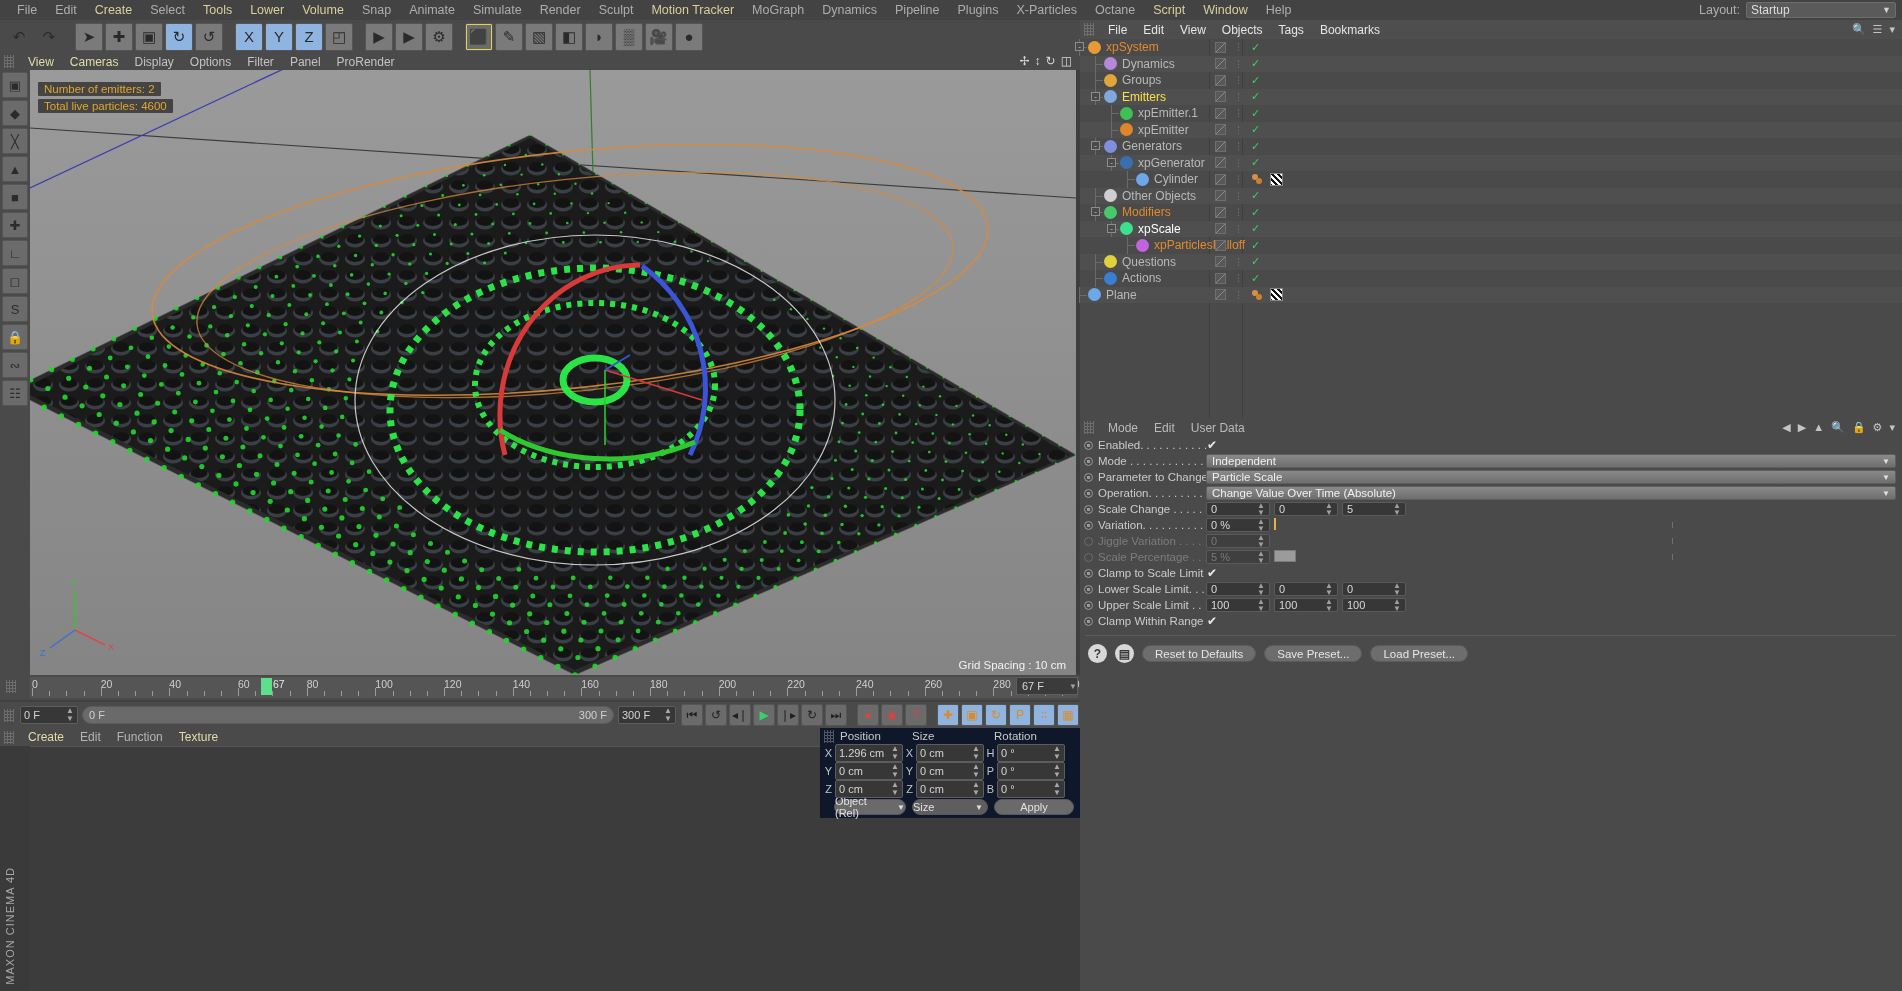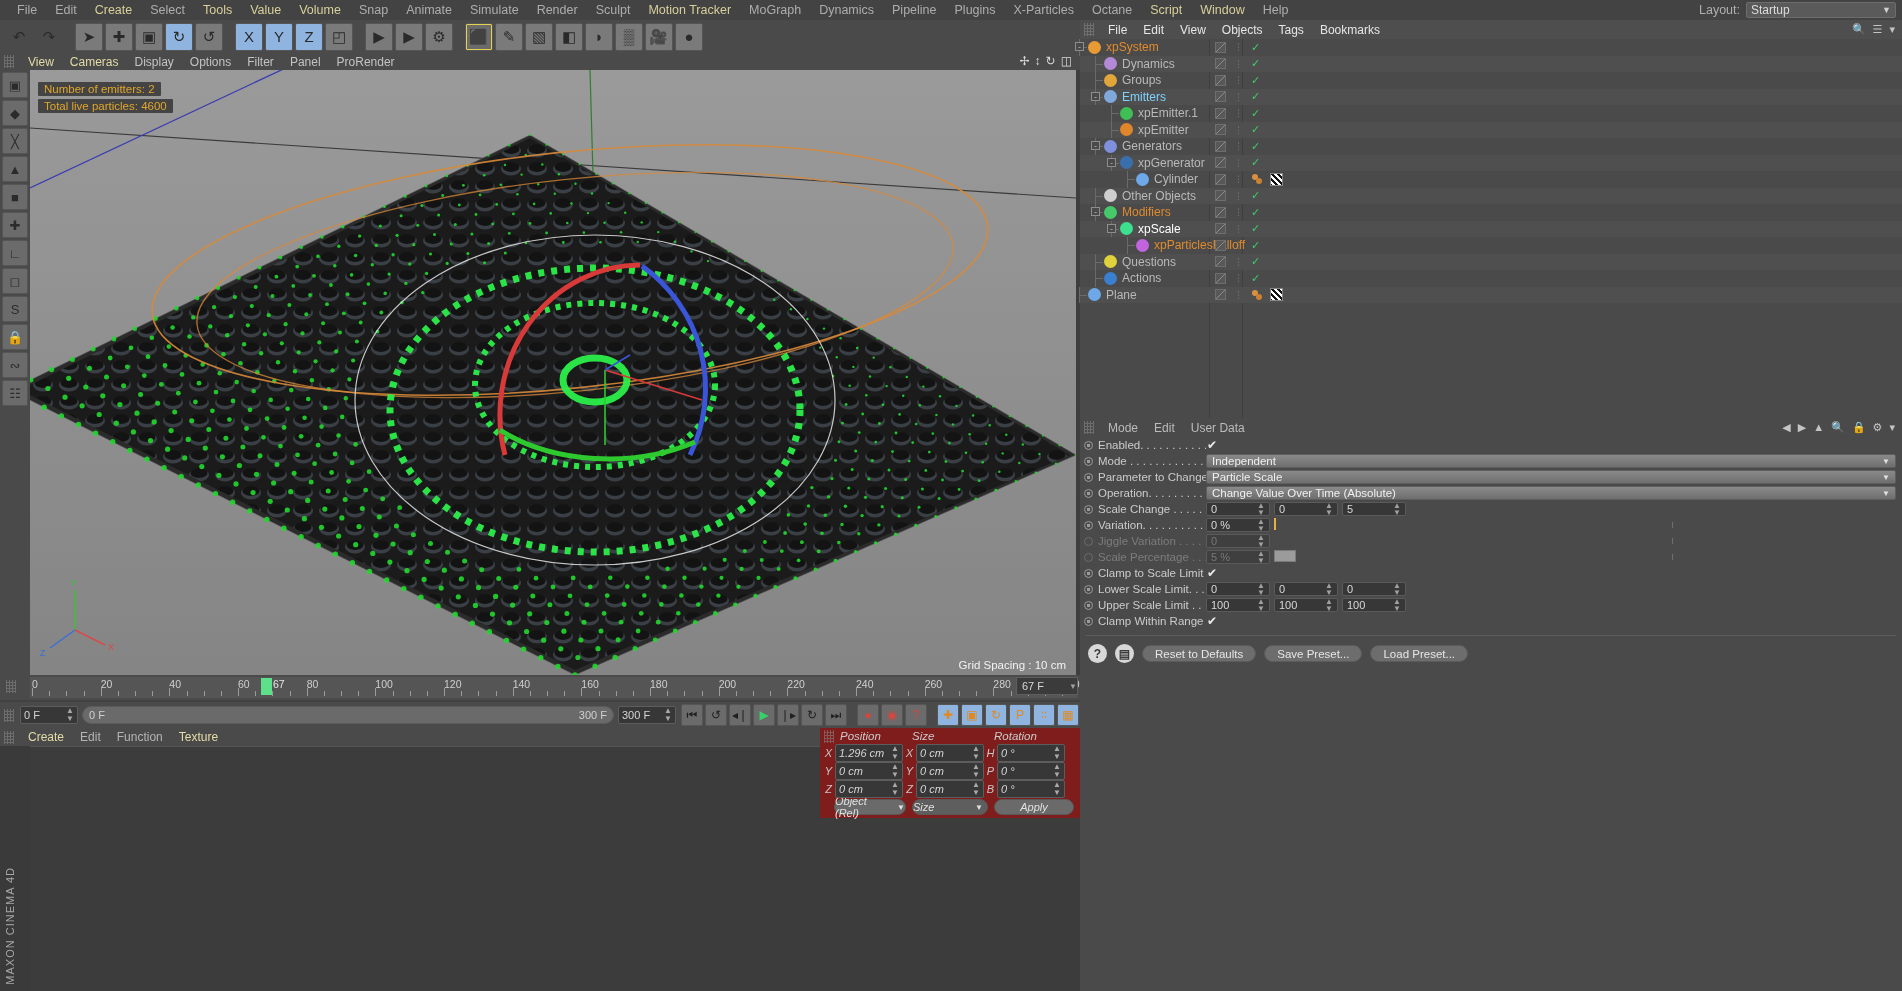--- a/index.html
+++ b/index.html
@@ -110,21 +110,21 @@
   #mat-menu { height:18px; display:flex; align-items:center; padding-left:4px; }
   #mat-menu .mi { padding:0 8px; font-size:12px; color:#b4b4b4; }
   #mat-menu .mi.hl { color:#e3dca8; }
   #mat-body { position:absolute; top:18px; left:30px; right:0; bottom:0; background:#3c3c3c; border-top:1px solid #555; }
   #mat-left { position:absolute; top:18px; left:0; width:30px; bottom:0; background:#3a3a3a; }
   #brandlogo {
     position:absolute; left:4px; bottom:6px; writing-mode:vertical-rl; transform:rotate(180deg);
     font-size:11px; letter-spacing:1px; color:#a8a8a8; font-family:"Liberation Sans", sans-serif;
   }
   #coords {
-    position:absolute; left:820px; top:728px; width:260px; height:90px; background:#7f1d1d;font-style:italic;
+    position:absolute; left:820px; top:728px; width:260px; height:90px; background:#0f172a;
   }
   #coords .hdr { display:flex; height:16px; align-items:center; font-size:11.5px; color:#c9c9c9; }
   #coords .hdr span { }
   .coordrow { display:flex; align-items:center; height:17px; gap:2px; margin-bottom:1px; }
   .axis { width:9px; font-size:11px; color:#c6c6c6; text-align:center; }
   .coordrow .numfield { width:68px; }
   .btnlike {
     background:#6a6a6a; border:1px solid #595959; border-radius:9px; height:16px;
     display:flex; align-items:center; justify-content:center; font-size:11px; color:#e0e0e0;
   }
@@ -213,21 +213,21 @@
 </head>
 <body>
 
 <div id="menubar">
   <div id="menu-items" class="row">
       <div class="mi">File</div>
       <div class="mi">Edit</div>
       <div class="mi hl">Create</div>
       <div class="mi">Select</div>
       <div class="mi hl">Tools</div>
-      <div class="mi hl">Value</div>
+      <div class="mi hl">Lower</div>
       <div class="mi hl">Volume</div>
       <div class="mi">Snap</div>
       <div class="mi">Animate</div>
       <div class="mi">Simulate</div>
       <div class="mi">Render</div>
       <div class="mi">Sculpt</div>
       <div class="mi hl">Motion Tracker</div>
       <div class="mi">MoGraph</div>
       <div class="mi">Dynamics</div>
       <div class="mi">Pipeline</div>
@@ -1185,21 +1185,21 @@
           <div class="dots">⋮</div>
           <div class="check">✓</div>
         </div>
       </div>
       <div class="om-row alt">
         <div style="position:absolute;left:15px;top:0;bottom:0;width:1px;background:#6a6a6a;"></div>
         <div style="position:absolute;left:15px;top:8px;width:8px;height:1px;background:#6a6a6a;"></div>
         <div class="expander" style="left:11px;top:3px;">-</div>
         <div style="width:24px;flex:0 0 24px;"></div>
         <div class="om-icon" style="background:#7fa8dd;"></div>
-        <div class="om-label" style="color:#7dd3fc;">Emitters</div>
+        <div class="om-label" style="color:#fde047;">Emitters</div>
         <div class="om-tags">
           <div class="tagbox"></div>
           <div class="dots">⋮</div>
           <div class="check">✓</div>
         </div>
       </div>
       <div class="om-row">
         <div style="position:absolute;left:31px;top:0;bottom:0;width:1px;background:#6a6a6a;"></div>
         <div style="position:absolute;left:31px;top:8px;width:8px;height:1px;background:#6a6a6a;"></div>
         <div style="width:40px;flex:0 0 40px;"></div>

